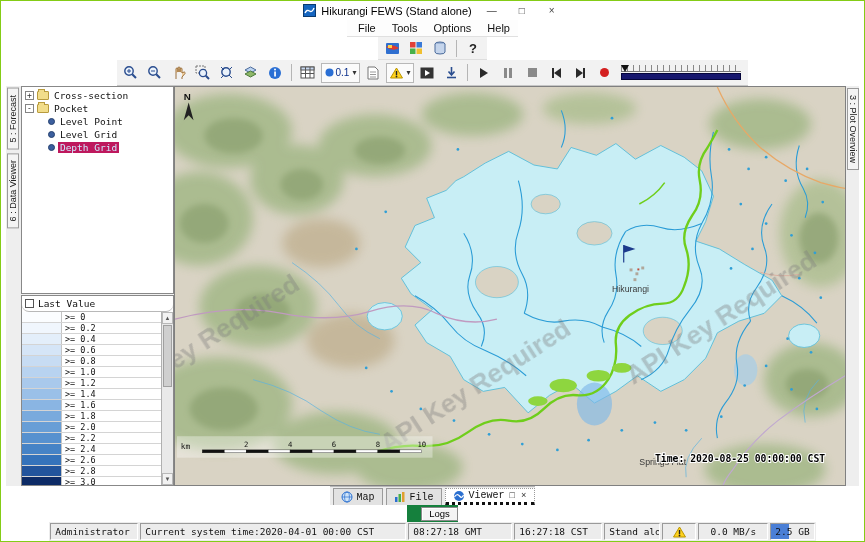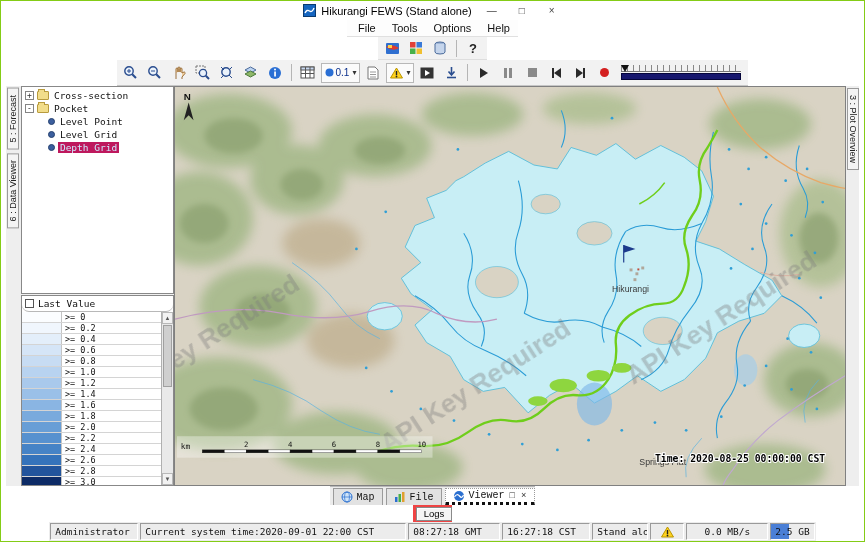--- a/index.html
+++ b/index.html
@@ -78,21 +78,21 @@
   .sarrow.dn { position:absolute; bottom:0; left:0; right:0; }
 
   .mapwrap { flex:1; border:1px solid #808080; position:relative; min-width:0; background:#d9d3c4; }
   .mapwrap svg { display:block; width:100%; height:100%; }
 
   
   .bottombar { height:19px; background:#ececec; border-top:1px solid #b8b8b8; display:flex; align-items:flex-end; padding:0 0 0 3px; gap:3px; flex:none; }
   .btab { display:flex; align-items:center; gap:4px; height:17px; padding:0 7px; border:1px solid #9a9a9a; border-bottom:none; background:#e2e2e2; font-size:10px;font-family:Liberation Mono, monospace; }
   .btab.active { background:#fff; border-style:dotted; }
   .mini-btn { font-size:9px; color:#333; padding:0 1px; }
-  .logsrow { height:17px; background:#ef4444; display:flex; align-items:center; padding-left:3px; flex:none; }
+  .logsrow { height:17px; background:#15803d; display:flex; align-items:center; padding-left:14px; flex:none; }
   .logs-btn { height:14px; font-size:9.5px; padding:0 7px; background:#f4f4f4; border:1px solid #8a8a8a; box-shadow:inset 1px 1px 0 #fff; }
 
   
   .statusbar { height:19px; background:#ececec; display:flex; align-items:stretch; padding:1px 1px; gap:2px; flex:none; font-family:"DejaVu Sans Mono",monospace; font-size:9.5px; }
   .seg { border:1px solid; border-color:#9a9a9a #fff #fff #9a9a9a; display:flex; align-items:center; padding:0 4px; white-space:nowrap; overflow:hidden; background:#ececec; }
   .seg-mem { position:relative; justify-content:center; }
   .memfill { position:absolute; left:0; top:0; bottom:0; width:42%; background:#4a7fd6; }
   .memtxt { position:relative; z-index:1; }
 </style>
 </head>
@@ -592,31 +592,31 @@
       <span class="mini-btn">×</span>
     </span>
   </div>
 
   <div class="logsrow">
     <button class="logs-btn">Logs</button>
   </div>
 
   <div class="statusbar">
     <span class="seg" style="width:88px">Administrator</span>
-    <span class="seg" style="width:266px">Current system time:2020-09-01 22:00 CST</span>
-    <span class="seg" style="width:92px">08:27:18 GMT</span>
+    <span class="seg" style="width:266px">Current system time:2020-04-01 00:00 CST</span>
+    <span class="seg" style="width:104px">08:27:18 GMT</span>
     <span class="seg" style="width:88px">16:27:18 CST</span>
     <span class="seg" style="width:56px">Stand alone</span>
     <span class="seg" style="width:34px; justify-content:center">
       <svg width="13" height="12" viewBox="0 0 13 12">
           <polygon points="6.5,1 12.5,11 0.5,11" fill="#ffd21e" stroke="#b89400"></polygon>
           <rect x="5.8" y="4" width="1.4" height="4" fill="#222"></rect>
           <circle cx="6.5" cy="9.5" r="0.9" fill="#222"></circle>
         </svg>
     </span>
-    <span class="seg" style="width:82px; justify-content:center">0.0 MB/s</span>
+    <span class="seg" style="width:70px; justify-content:center">0.0 MB/s</span>
     <span class="seg seg-mem" style="flex:1">
       <span class="memfill"></span>
       <span class="memtxt">2.5 GB</span>
     </span>
   </div>
 
 </div>
 
 </body></html>

